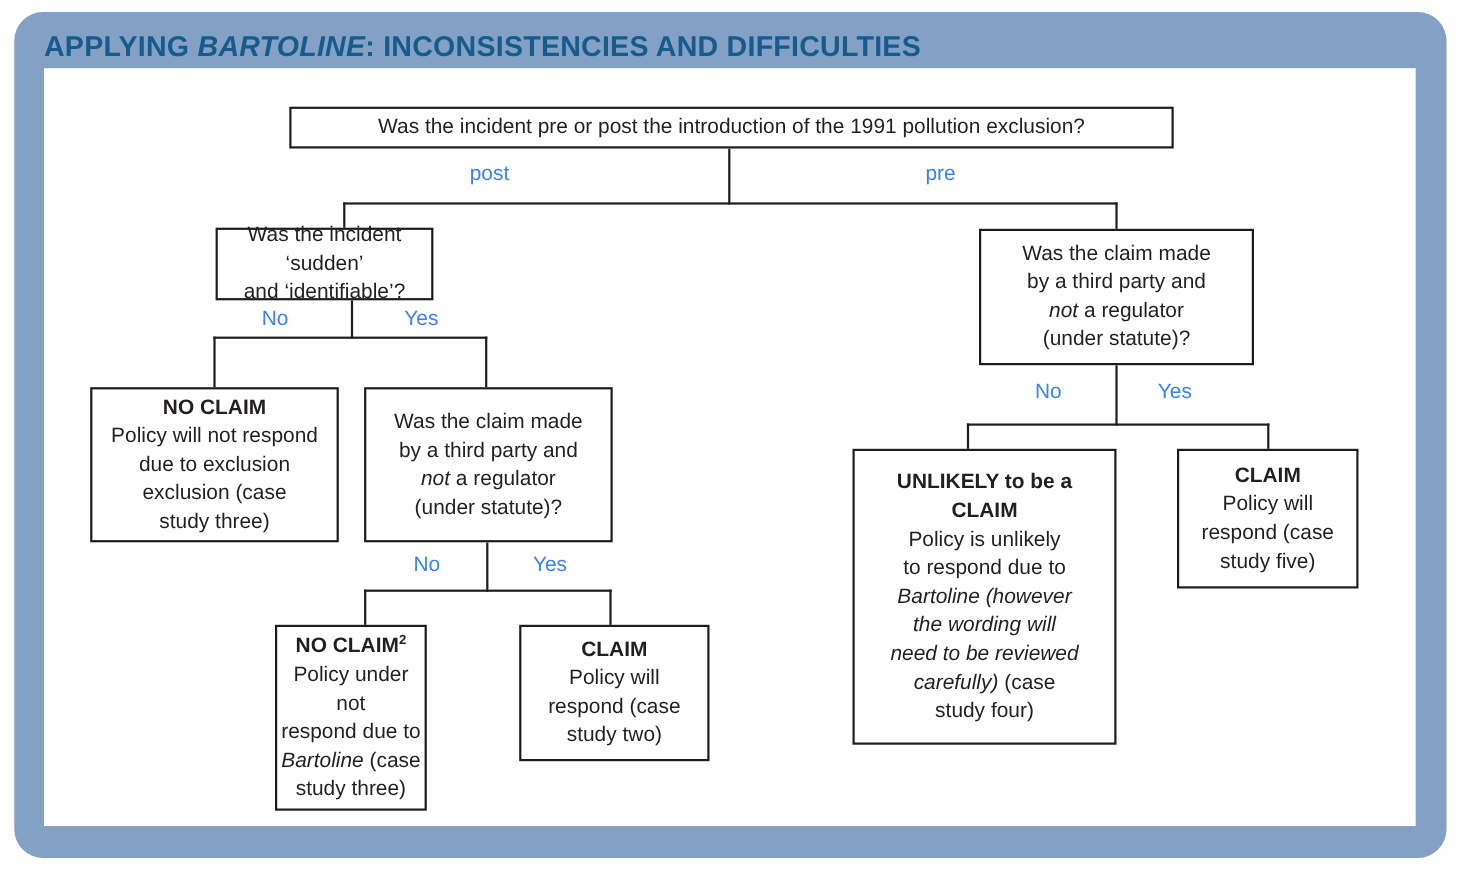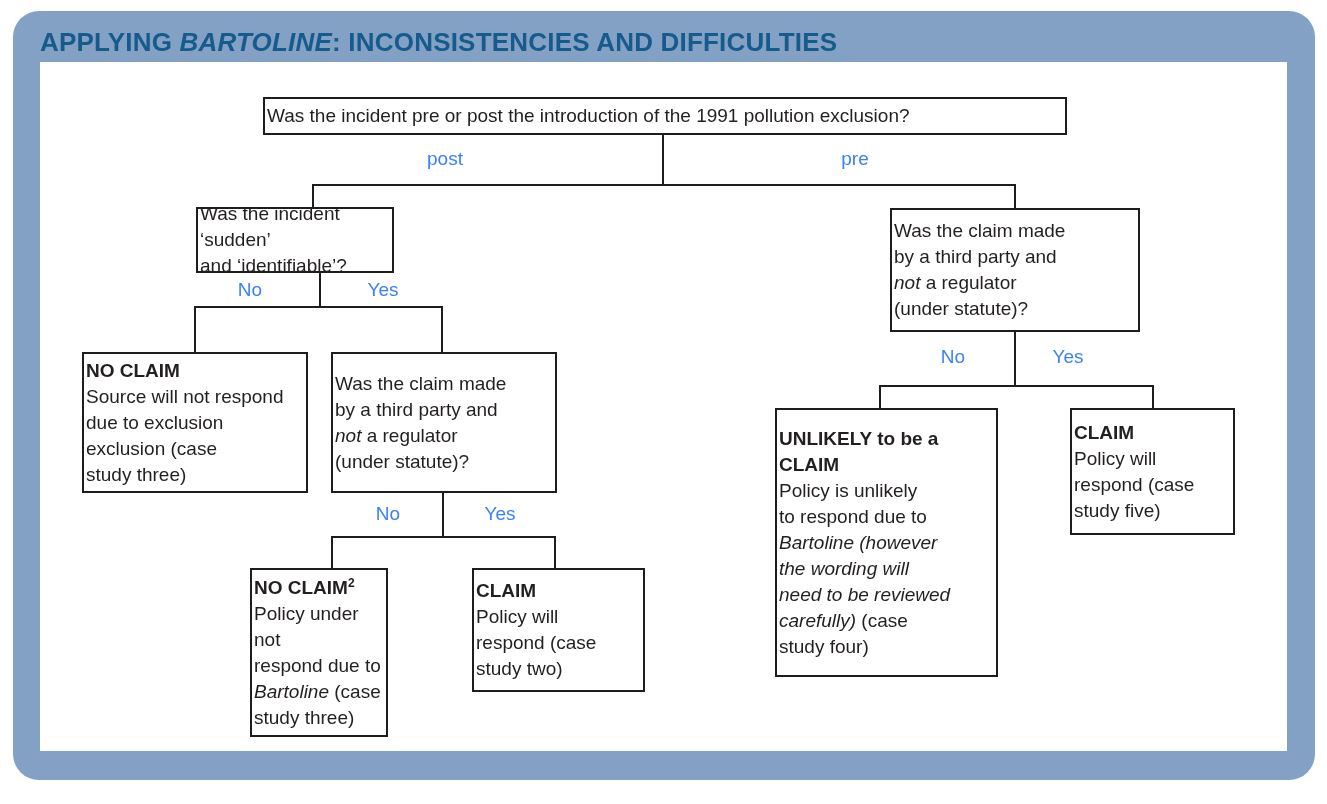--- a/index.html
+++ b/index.html
@@ -33,21 +33,21 @@
     background: #ffffff;
   }
 
   
   .fbox {
     position: absolute;
     background: #ffffff;
     border: 2px solid #1d1d1b;
     color: #231f20;
     font-size: 19px; line-height: 26px;
-    text-align: left;
+    text-align: center;
     display: flex; align-items: center; justify-content: center;
   }
   .fbox .inner { width: 100%; padding: 0 2px; }
   .fbox sup { font-size: 12px; line-height: 0; vertical-align: super; }
 
   .connector { position: absolute; background: #1d1d1b; }
 
   .branch-label {
     position: absolute;
     width: 60px;
@@ -67,21 +67,21 @@
   }
 
   
   #box-root   { left: 263px;  top: 97px;  width: 804px; height: 38px; }
   #box-q1     { left: 196px;  top: 207px; width: 198px; height: 66px; }
   #box-o1     { left: 82px;   top: 352px; width: 226px; height: 141px; }
   #box-q2     { left: 331px;  top: 352px; width: 226px; height: 141px; }
   #box-o2     { left: 250px;  top: 568px; width: 138px; height: 169px; }
   #box-o3     { left: 472px;  top: 568px; width: 173px; height: 124px; }
   #box-q3     { left: 890px;  top: 208px; width: 250px; height: 124px; }
-  #box-o4     { left: 775px;  top: 408px; width: 223px; height: 269px; }
+  #box-o4     { left: 775px;  top: 408px; width: 240px; height: 269px; }
   #box-o5     { left: 1070px; top: 408px; width: 165px; height: 127px; }
 
   
   #c-root-stem   { left: 662px;  top: 135px; width: 2px;   height: 51px; }
   #c-root-bar    { left: 312px;  top: 184px; width: 704px; height: 2px;  }
   #c-root-left   { left: 312px;  top: 184px; width: 2px;   height: 24px; }
   #c-root-right  { left: 1014px; top: 184px; width: 2px;   height: 25px; }
   #c-q1-stem     { left: 319px;  top: 273px; width: 2px;   height: 35px; }
   #c-q1-bar      { left: 194px;  top: 306px; width: 249px; height: 2px;  }
   #c-q1-no       { left: 194px;  top: 306px; width: 2px;   height: 47px; }
@@ -135,21 +135,21 @@
 
   <div class="fbox" id="box-root">
     <div class="inner">Was the incident pre or post the introduction of the 1991 pollution exclusion?</div>
   </div>
 
   <div class="fbox" id="box-q1">
     <div class="inner"><span>Was the incident ‘sudden’</span><br><span>and ‘identifiable’?</span></div>
   </div>
 
   <div class="fbox" id="box-o1">
-    <div class="inner"><span style="font-weight: bold;">NO CLAIM</span><br><span>Source will not respond</span><br><span>due to exclusion</span><br><span>exclusion (case</span><br><span>study three)</span></div>
+    <div class="inner"><span style="font-weight: bold;">NO CLAIM</span><br><span>Policy will not respond</span><br><span>due to exclusion</span><br><span>exclusion (case</span><br><span>study three)</span></div>
   </div>
 
   <div class="fbox" id="box-q2">
     <div class="inner"><span>Was the claim made</span><br><span>by a third party and</span><br><span style="font-style: italic;">not</span><span> a regulator</span><br><span>(under statute)?</span></div>
   </div>
 
   <div class="fbox" id="box-o2">
     <div class="inner"><span style="font-weight: bold;">NO CLAIM</span><sup style="font-weight: bold;">2</sup><br><span>Policy under not</span><br><span>respond due to</span><br><span style="font-style: italic;">Bartoline</span><span> (case</span><br><span>study three)</span></div>
   </div>
 

